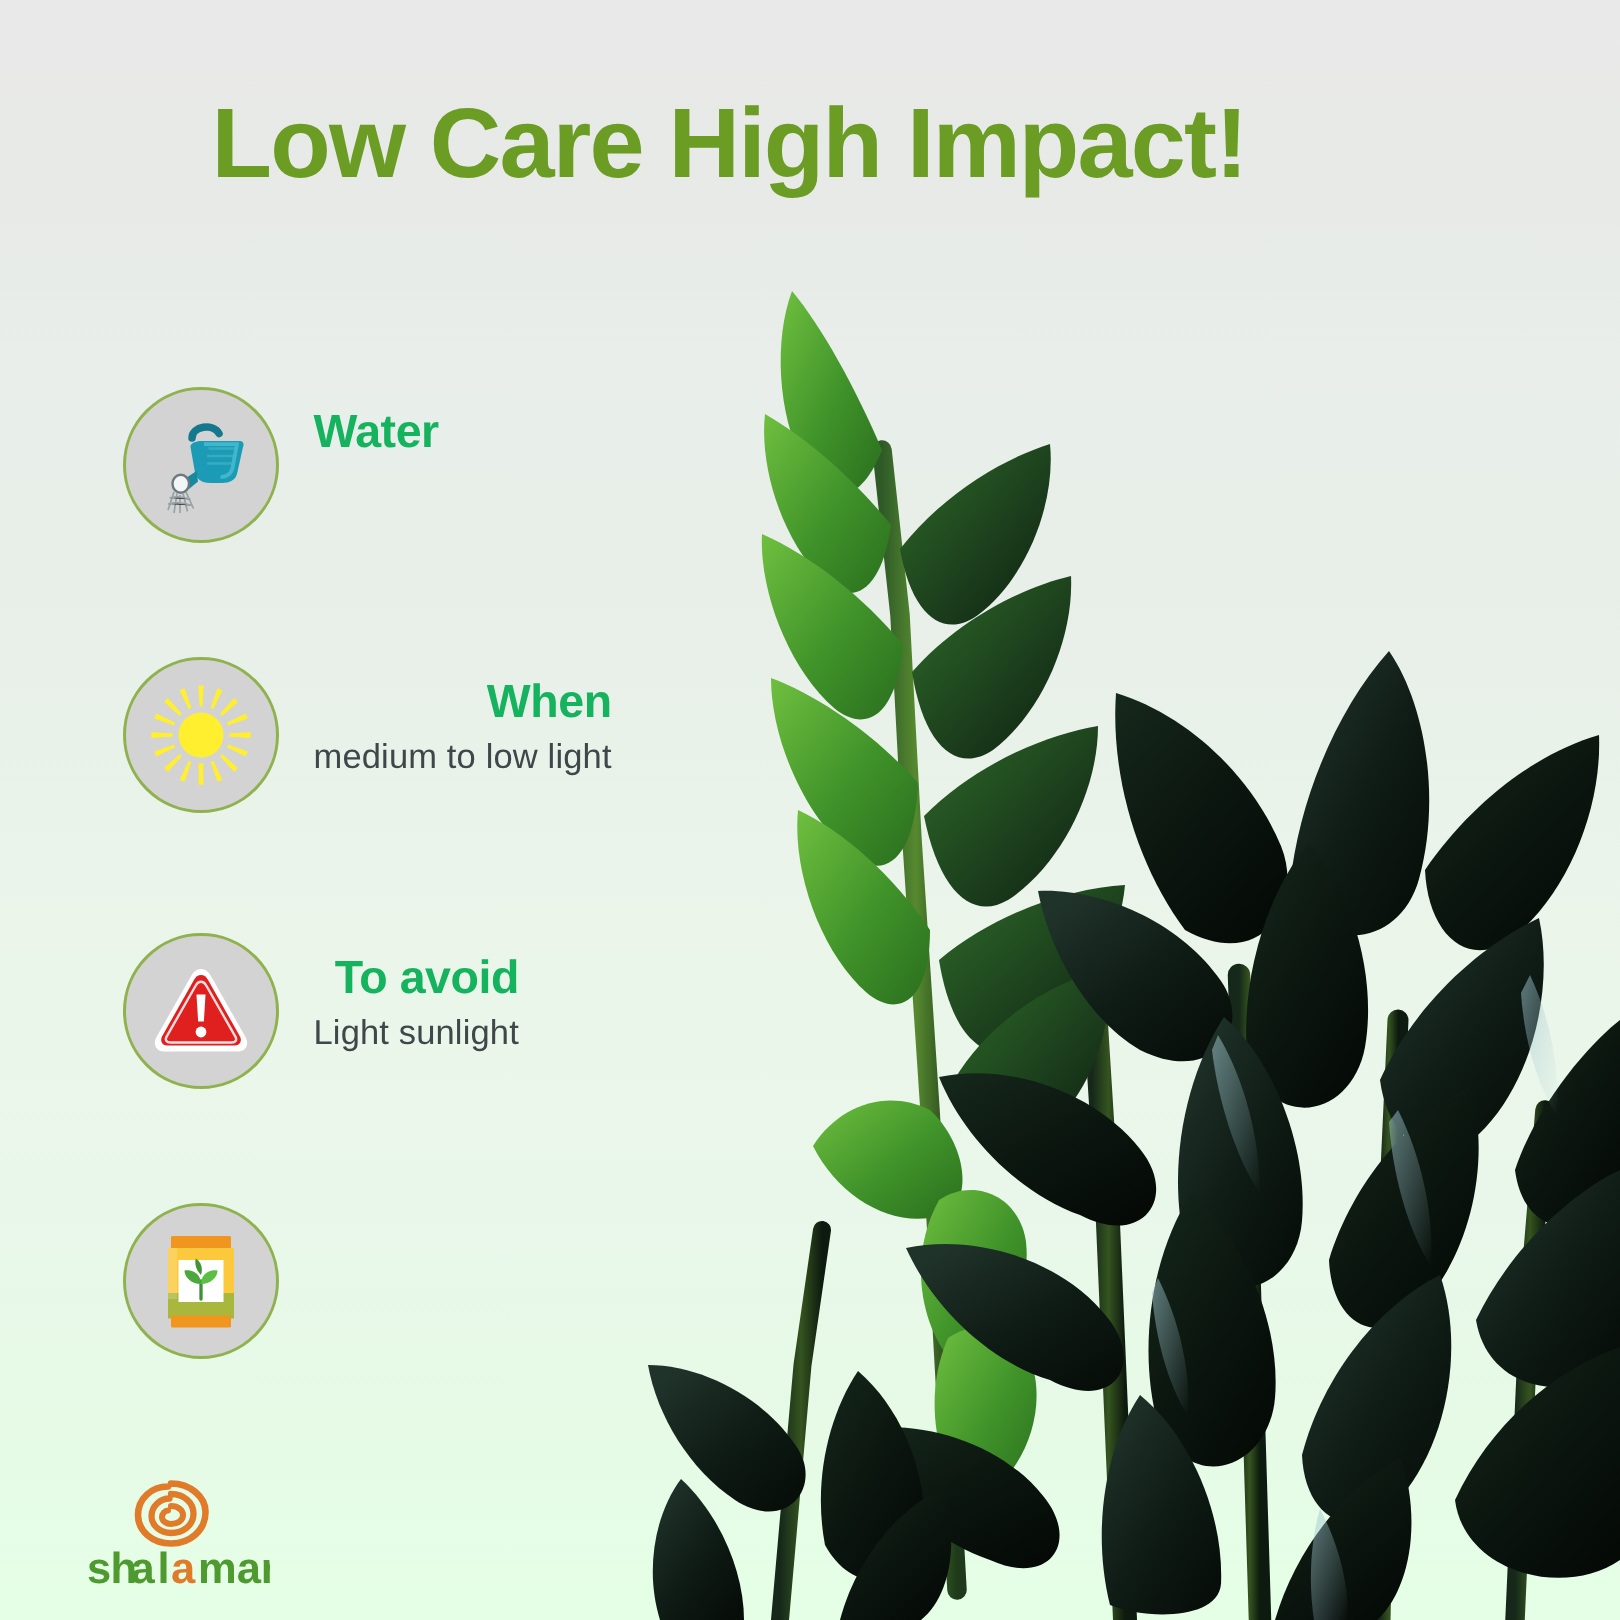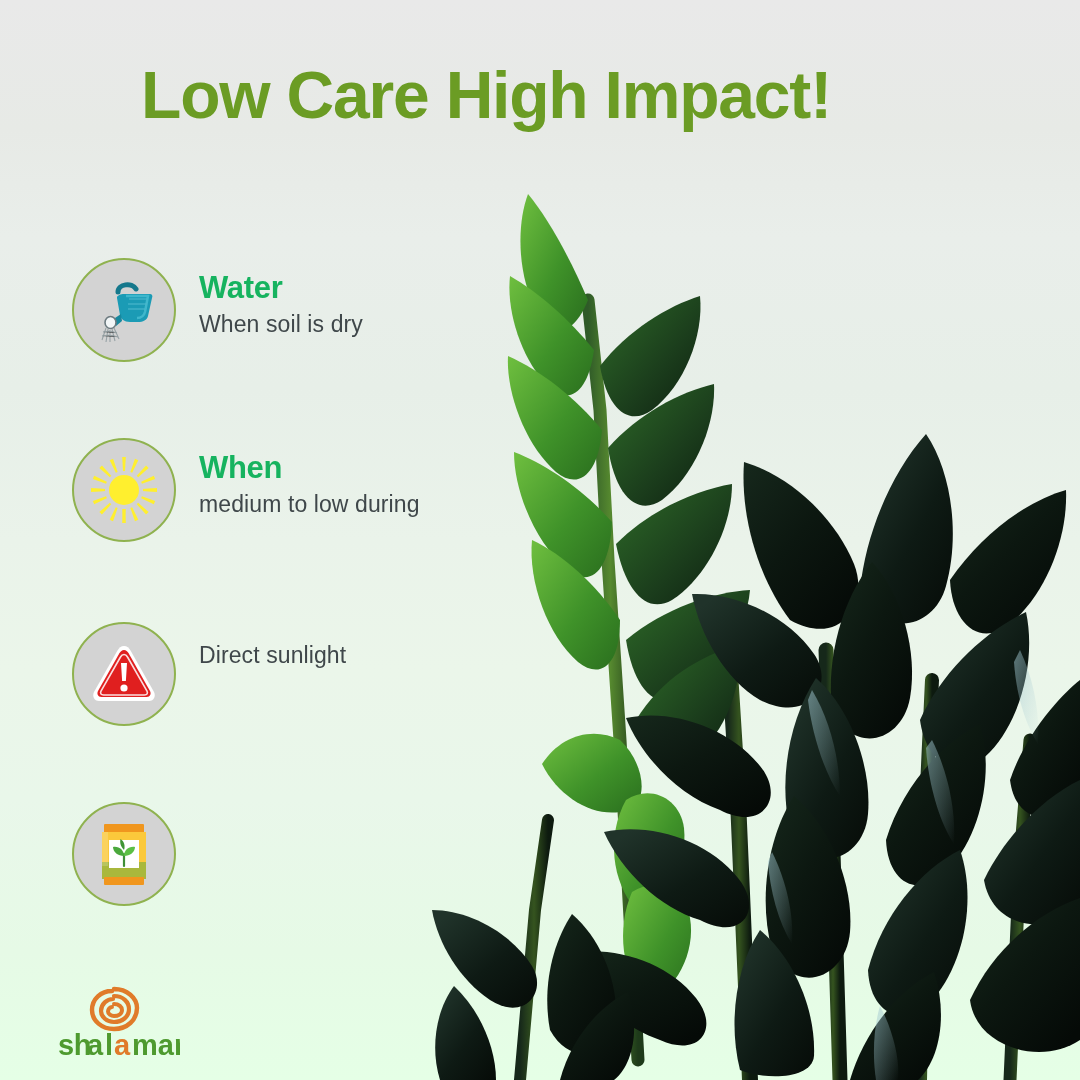--- a/index.html
+++ b/index.html
@@ -23,21 +23,21 @@
     text-align:center;
     font-size:66px;line-height:1;
     font-weight:900;
     letter-spacing:-1.2px;
     color:#6b9c24;
     white-space:nowrap;
     -webkit-font-smoothing:antialiased;
   }
 
   
-  .care-item{position:absolute;left:72px;display:flex;align-items:flex-start;}
+  .care-item{position:absolute;left:82px;display:flex;align-items:flex-start;text-align:right;}
   .badge{
     width:104px;height:104px;border-radius:50%;
     background:#d3d3d3;border:2px solid #8fb24f;
     box-sizing:border-box;
     display:flex;align-items:center;justify-content:center;
     flex:0 0 auto;
   }
   .care-text{margin-left:23px;padding-top:14px;}
   .care-title{
     font-size:31px;font-weight:800;color:#16b35f;
@@ -190,21 +190,20 @@
             <path d="M22 56 L22 68"></path>
           <path d="M24 55 L27 67"></path>
             <path d="M26 54 L31 65"></path>
           <path d="M15 58 Q22 56 29 59"></path>
             <path d="M14 62 Q22 60 30 63"></path>
         </g>
       </svg>
     </div>
     <div class="care-text">
       <div class="care-title">Water</div>
-      <div class="care-desc">When soil is dry</div>
     </div>
   </div>
 
   <div class="care-item" id="item-light">
     <div class="badge">
       <svg width="74" height="74" viewBox="0 0 74 74">
         <circle cx="37" cy="37" r="15" fill="#ffef2e"></circle>
         <g fill="#ffef2e">
           <path d="M35.2 4 L38.8 4 L38 18 L36 18 Z"></path>
           <path d="M35.2 70 L38.8 70 L38 56 L36 56 Z" transform="rotate(180 37 63)"></path>
@@ -223,36 +222,37 @@
           <path d="M35.2 4 L38.8 4 L38 18 L36 18 Z" transform="rotate(157.5 37 37)"></path>
           <path d="M35.2 4 L38.8 4 L38 18 L36 18 Z" transform="rotate(202.5 37 37)"></path>
           <path d="M35.2 4 L38.8 4 L38 18 L36 18 Z" transform="rotate(247.5 37 37)"></path>
           <path d="M35.2 4 L38.8 4 L38 18 L36 18 Z" transform="rotate(292.5 37 37)"></path>
           <path d="M35.2 4 L38.8 4 L38 18 L36 18 Z" transform="rotate(337.5 37 37)"></path>
         </g>
       </svg>
     </div>
     <div class="care-text">
       <div class="care-title">When</div>
-      <div class="care-desc">medium to low during</div>
+      <div class="care-desc">medium to low light</div>
     </div>
   </div>
 
   <div class="care-item" id="item-avoid">
     <div class="badge">
       <svg width="66" height="62" viewBox="0 0 66 62">
         <path d="M33 3 C36 3 38 5 39.5 7.5 L63 49 C65 53 63 58 58 58 L8 58 C3 58 1 53 3 49 L26.5 7.5 C28 5 30 3 33 3 Z" fill="#ffffff"></path>
         <path d="M33 7 C35 7 36.5 8.3 37.6 10.2 L59 48 C60.4 50.6 59.2 54 55.6 54 L10.4 54 C6.8 54 5.6 50.6 7 48 L28.4 10.2 C29.5 8.3 31 7 33 7 Z" fill="#e01f1f"></path>
         <path d="M33 11.5 C34.6 11.5 35.7 12.5 36.5 14 L56 48.2 C57 50.3 56.2 52 53.4 52 L12.6 52 C9.8 52 9 50.3 10 48.2 L29.5 14 C30.3 12.5 31.4 11.5 33 11.5 Z" fill="none" stroke="#ffffff" stroke-width="1.6" opacity=".85"></path>
         <path d="M30 20 L36 20 L34.9 38 L31.1 38 Z" fill="#ffffff"></path>
         <circle cx="33" cy="45" r="3.6" fill="#ffffff"></circle>
       </svg>
     </div>
     <div class="care-text">
-      <div class="care-desc">Direct sunlight</div>
+      <div class="care-title">To avoid</div>
+      <div class="care-desc">Light sunlight</div>
     </div>
   </div>
 
   <div class="care-item" id="item-fert">
     <div class="badge">
       <svg width="64" height="68" viewBox="0 0 64 68">
         <rect x="12" y="4" width="40" height="9" rx="1" fill="#f0961e"></rect>
         <rect x="10" y="12" width="44" height="34" fill="#fbc93b"></rect>
         <rect x="10" y="42" width="44" height="17" fill="#a9b83c"></rect>
         <rect x="12" y="57" width="40" height="8" rx="1" fill="#f0961e"></rect>

